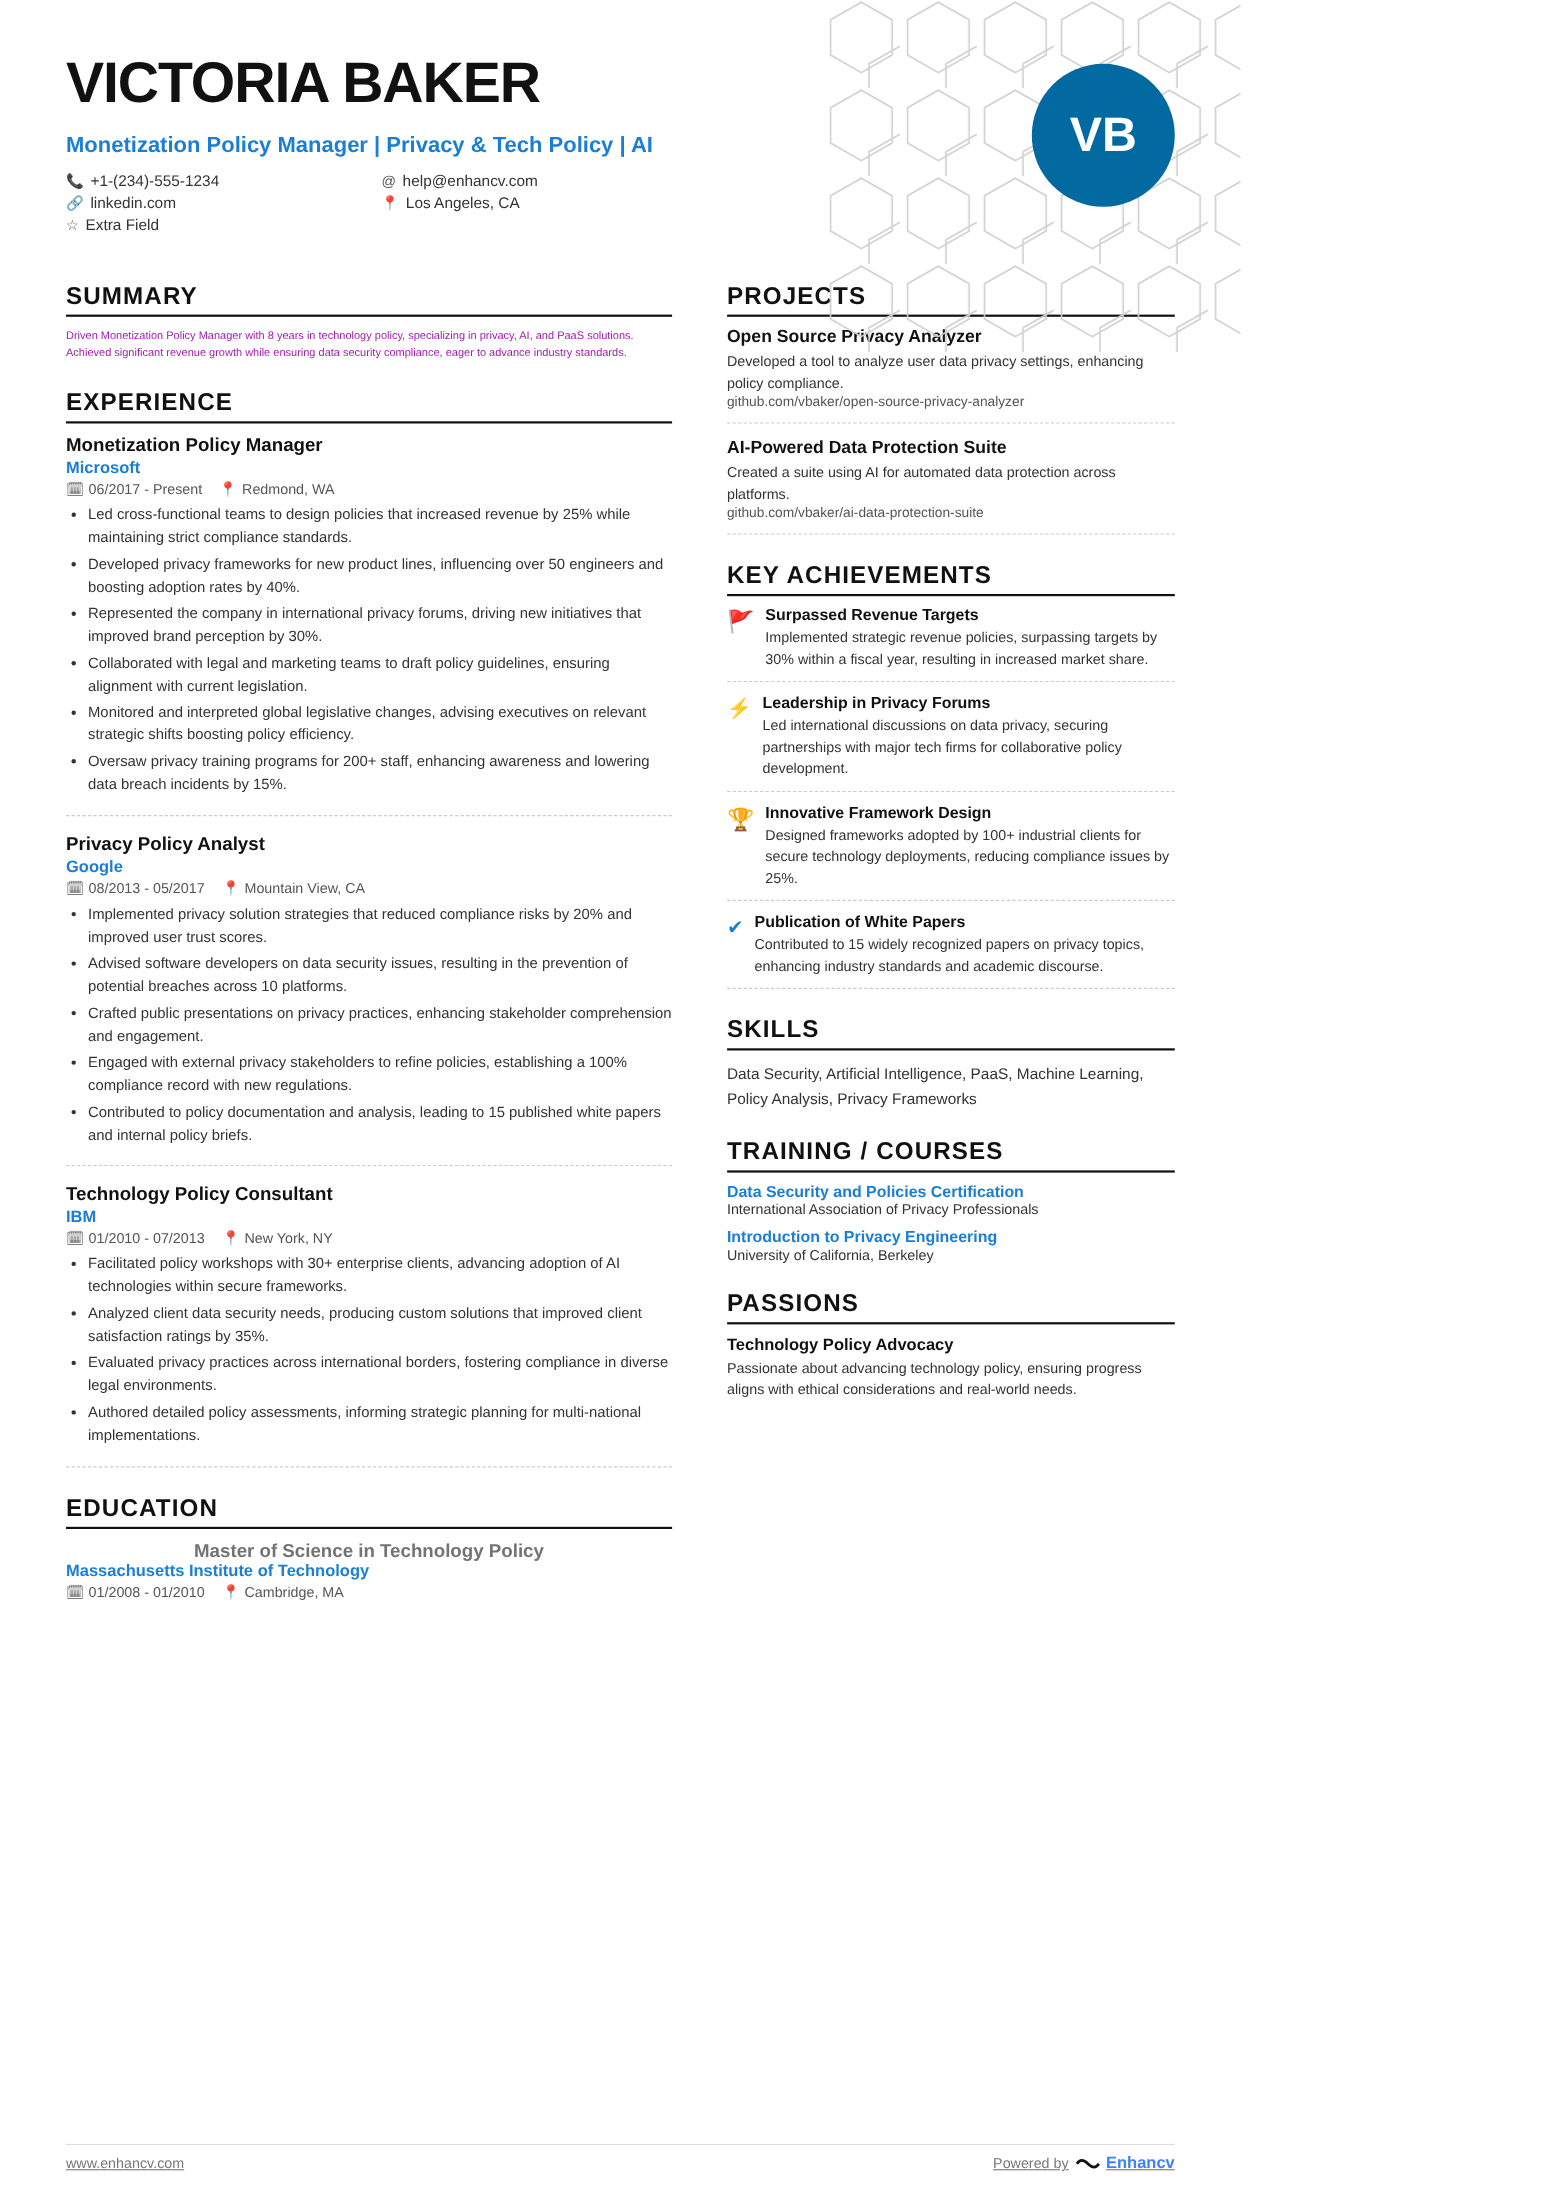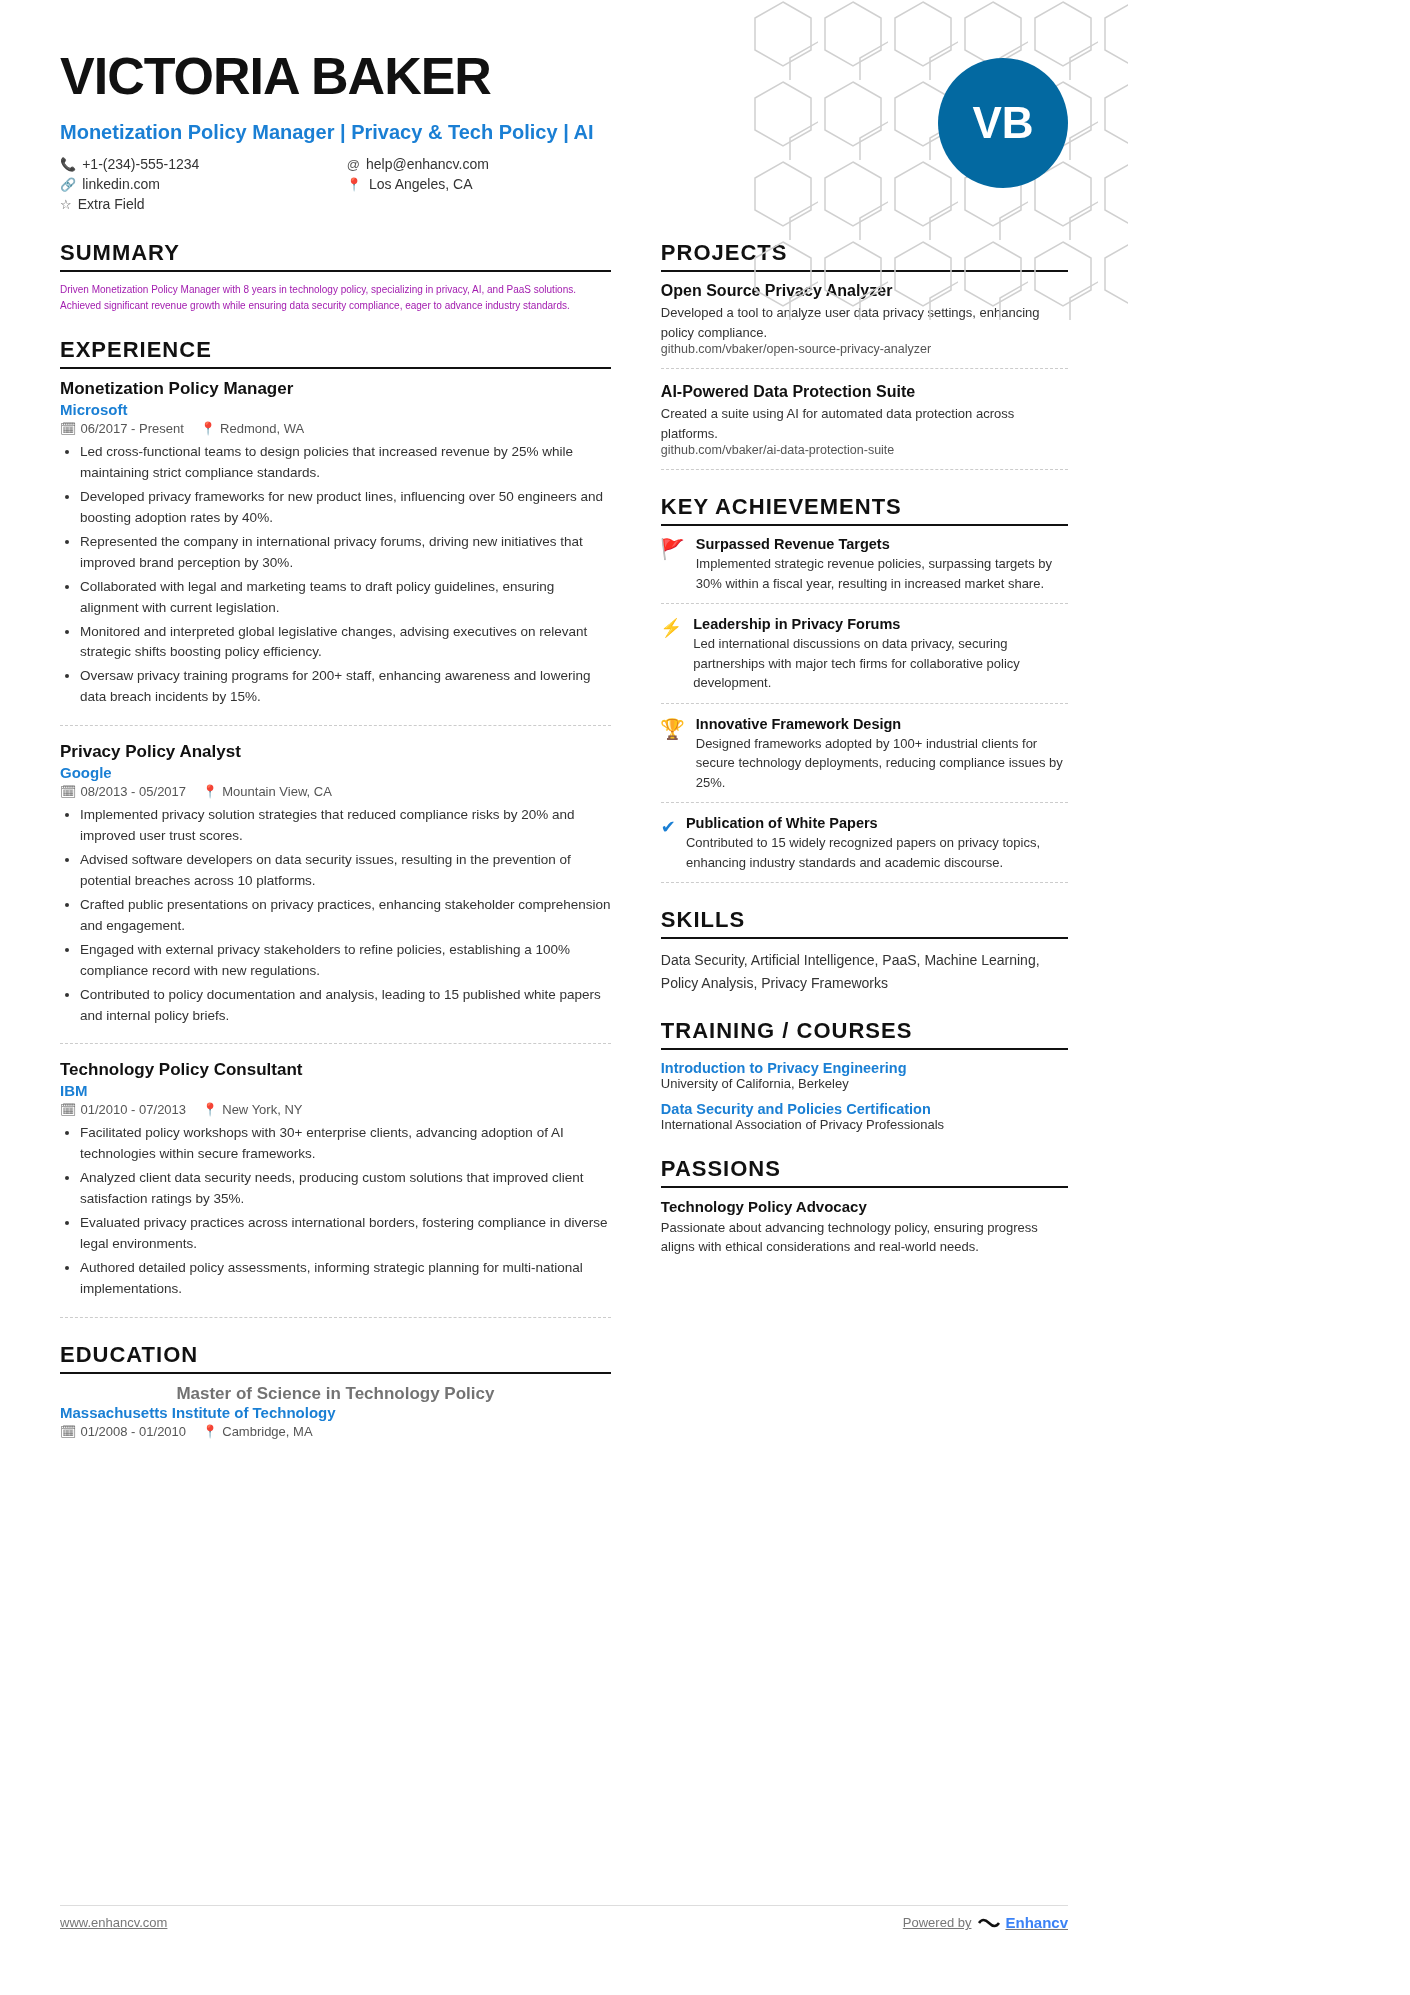--- a/index.html
+++ b/index.html
@@ -10,22 +10,23 @@
       width: 1410px;
       min-height: 1995px;
       position: relative;
     }
     .page {
       width: 1128px;
       min-height: 1995px;
       background: #fff;
       display: flex;
       flex-direction: column;
-      padding: 48px 60px 64px 60px;
+      padding: 48px 60px 20px 60px;
       position: relative;
+      gap: 16px;
     }
     
     .hex-bg {
       position: absolute;
       top: 0;
       right: 0;
       width: 380px;
       height: 320px;
       overflow: hidden;
       z-index: 0;
@@ -495,27 +496,27 @@
       </div>
 
       <div class="section-heading">SKILLS</div>
       <hr class="section-divider">
       <div class="skills-text">Data Security, Artificial Intelligence, PaaS, Machine Learning, Policy Analysis, Privacy Frameworks</div>
 
       <div class="section-heading">TRAINING / COURSES</div>
       <hr class="section-divider">
 
       <div class="training-item">
+        <div class="training-name">Data Security and Policies Certification</div>
+        <div class="training-org">International Association of Privacy Professionals</div>
+      </div>
+
+      <div class="training-item">
         <div class="training-name">Introduction to Privacy Engineering</div>
         <div class="training-org">University of California, Berkeley</div>
-      </div>
-
-      <div class="training-item">
-        <div class="training-name">Data Security and Policies Certification</div>
-        <div class="training-org">International Association of Privacy Professionals</div>
       </div>
 
       <div class="section-heading">PASSIONS</div>
       <hr class="section-divider">
 
       <div class="passion-title">Technology Policy Advocacy</div>
       <div class="passion-desc">Passionate about advancing technology policy, ensuring progress aligns with ethical considerations and real-world needs.</div>
 
     </div>
   </div>

